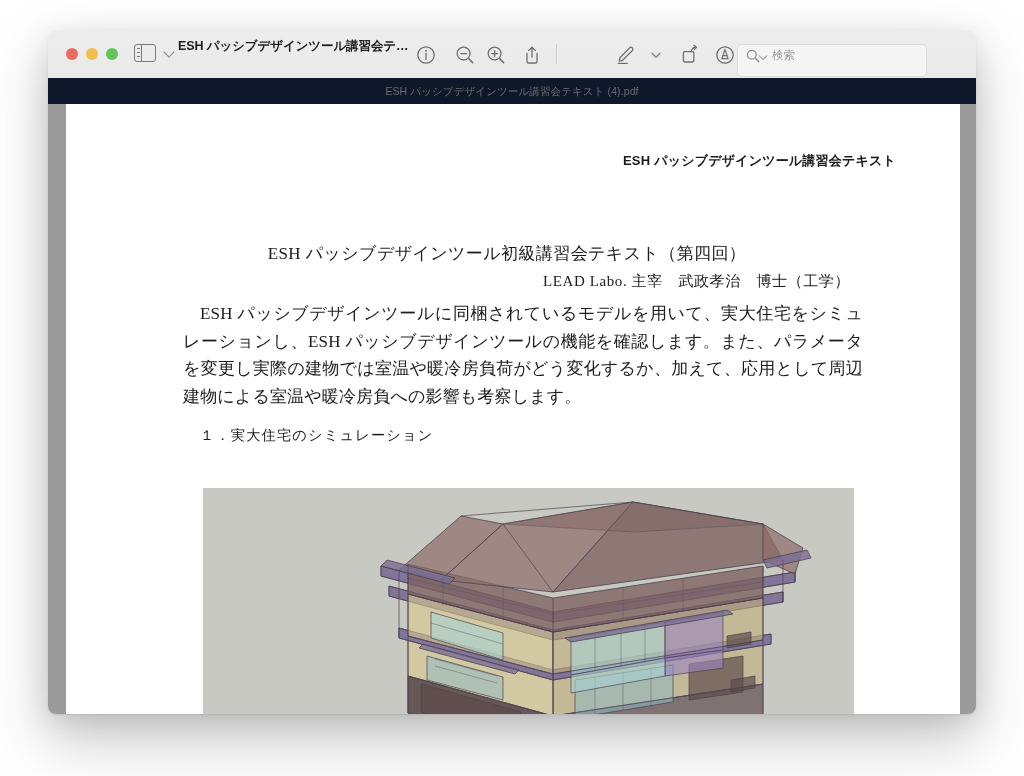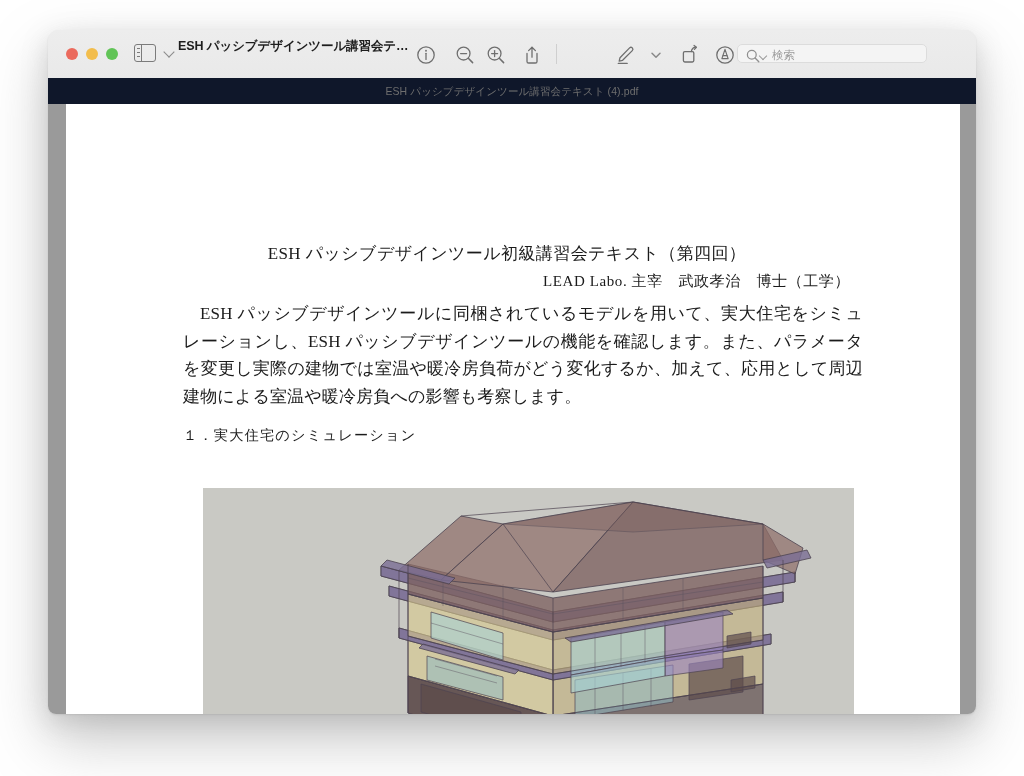--- a/index.html
+++ b/index.html
@@ -126,21 +126,21 @@
     position: absolute;
     left: 508px; top: 14px;
     width: 1px; height: 20px;
     background: #cfcfcf;
   }
 
   
   #search-field {
     position: absolute;
     left: 689px; top: 14px;
-    width: 190px; height: 19px;
+    width: 190px; height: 33px;
     background: #f4f4f4;
     border: 1px solid #dcdcdc;
     border-radius: 5px;
     box-sizing: border-box;
   }
   #search-placeholder {
     position: absolute;
     left: 34px; top: 3px;
     font-size: 11.5px;
     color: #9b9b9b;
@@ -238,21 +238,21 @@
     line-height: 27.5px;
     color: #1b1b1b;
     text-align: justify;
     text-indent: 1em;
     letter-spacing: 0.15px;
   }
 
   #page .doc-section {
     position: absolute;
     top: 322px;
-    left: 117px;
+    left: 134px;
     font-family: Liberation Mono, monospace;
     font-size: 14.2px;
     color: #1b1b1b;
     letter-spacing: 1.2px;
     white-space: nowrap;
   }
 
   
   #figure {
     position: absolute;
@@ -374,20 +374,21 @@
     </div>
 
     <div id="filename-bar">
       <span id="filename">ESH パッシブデザインツール講習会テキスト (4).pdf</span>
     </div>
 
     <div id="viewer">
 
       <div id="page">
 
+        <div class="doc-head">ESH パッシブデザインツール講習会テキスト</div>
 
         <div class="doc-title-line">ESH パッシブデザインツール初級講習会テキスト（第四回）</div>
 
         <div class="doc-author-line">LEAD Labo. 主宰　武政孝治　博士（工学）</div>
 
         <div class="doc-para">ESH パッシブデザインツールに同梱されているモデルを用いて、実大住宅をシミュレーションし、ESH パッシブデザインツールの機能を確認します。また、パラメータを変更し実際の建物では室温や暖冷房負荷がどう変化するか、加えて、応用として周辺建物による室温や暖冷房負への影響も考察します。</div>
 
         <div class="doc-section">１．実大住宅のシミュレーション</div>
 
         <div id="figure">

